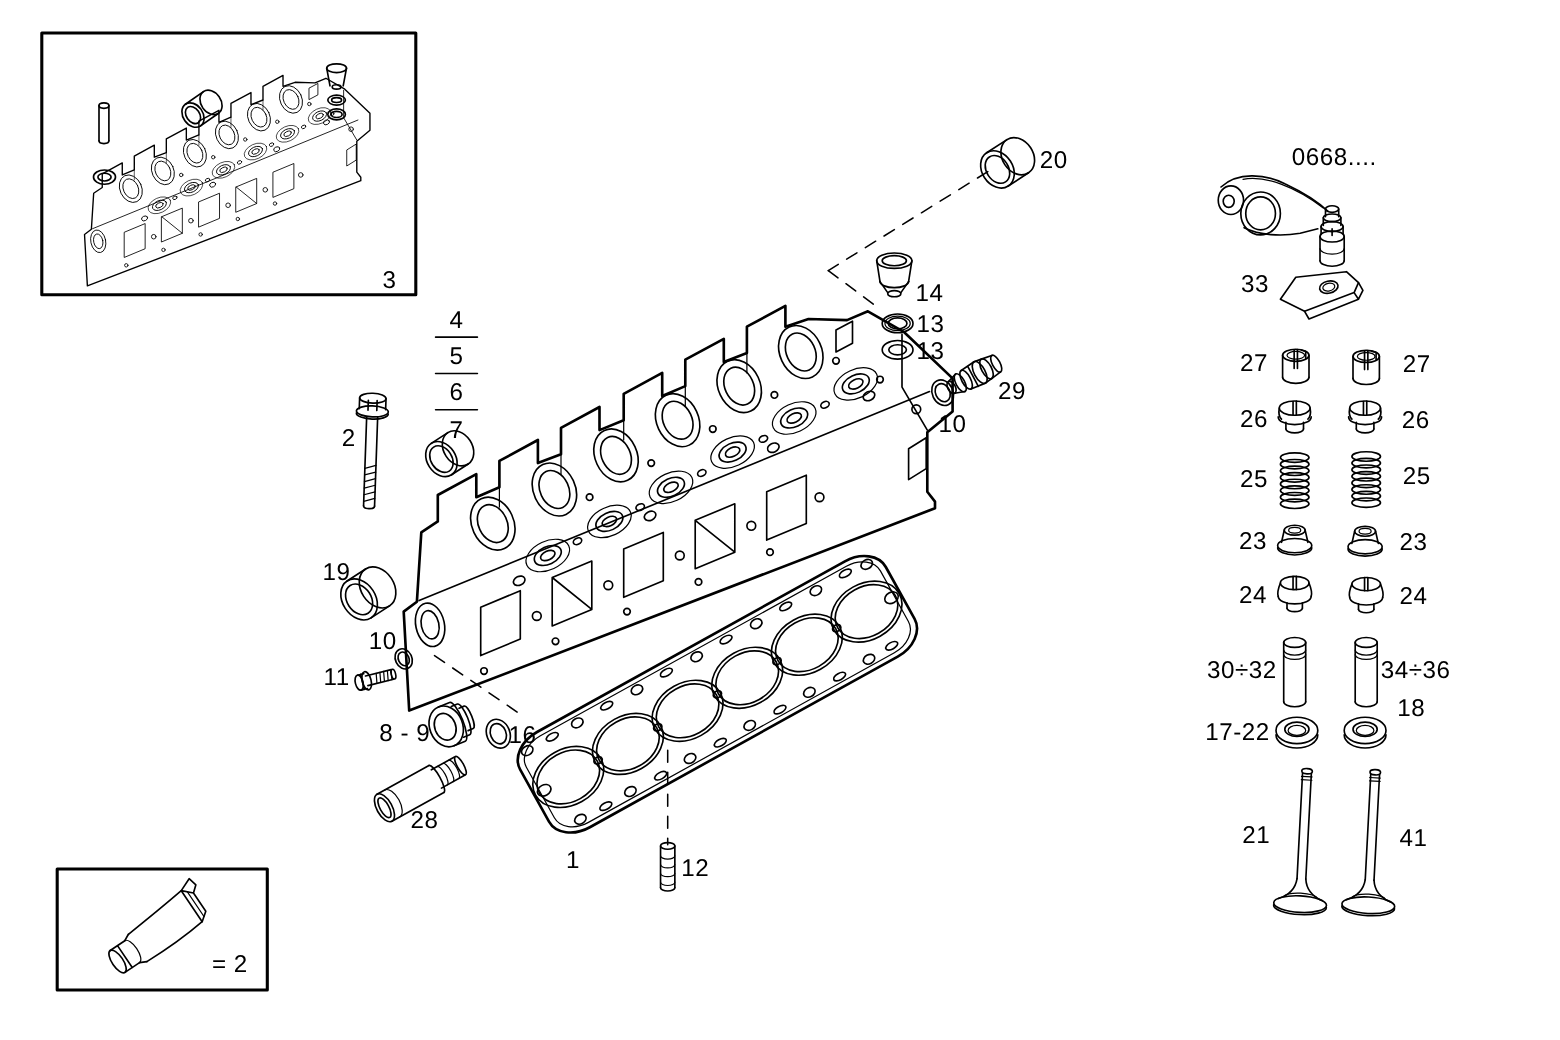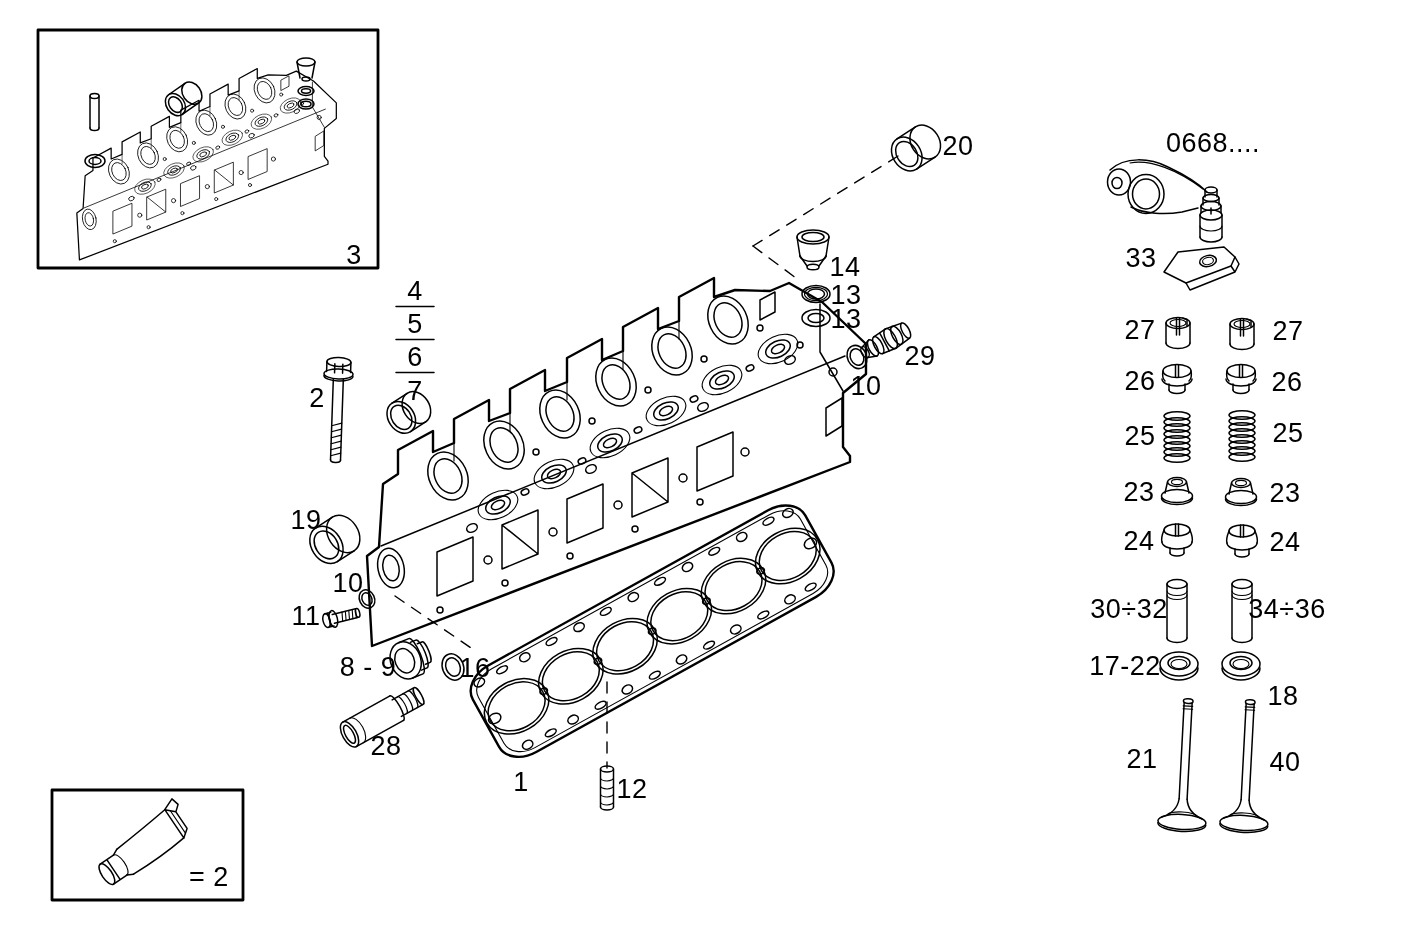--- a/index.html
+++ b/index.html
@@ -5,21 +5,21 @@
   html,body{margin:0;padding:0;background:#fff;}
   .page{position:relative;width:1418px;height:945px;background:#ffffff;overflow:hidden;
         font-family:"Liberation Sans", sans-serif;}
   svg{position:absolute;left:0;top:0;}
   svg *{fill:none;stroke:#000;stroke-width:1.5;stroke-linecap:round;stroke-linejoin:round;}
   .heavy{stroke-width:2.4;}
   .box{stroke-width:2.8;}
   .thin{stroke-width:1.1;}
   .dash{stroke-dasharray:11 9;stroke-width:1.4;}
   .nss *{vector-effect:non-scaling-stroke;}
-  .lbl{position:absolute;transform:translate(-50%,-50%);font-size:27px;color:#000;
+  .lbl{position:absolute;transform:translate(-50%,-50%);font-size:22px;color:#000;
        white-space:nowrap;letter-spacing:.5px;line-height:1;}
 </style>
 </head>
 <body>
 
 <div class="page">
 
 <svg width="1418" height="945" viewBox="0 0 1418 945">
 
   <g>
@@ -479,18 +479,18 @@
 <div class="lbl" style="left:1287px;top:382px">26</div>
 <div class="lbl" style="left:1140px;top:436px">25</div>
 <div class="lbl" style="left:1288px;top:433px">25</div>
 <div class="lbl" style="left:1139px;top:492px">23</div>
 <div class="lbl" style="left:1285px;top:493px">23</div>
 <div class="lbl" style="left:1139px;top:541px">24</div>
 <div class="lbl" style="left:1285px;top:542px">24</div>
 <div class="lbl" style="left:1129px;top:609px">30÷32</div>
 <div class="lbl" style="left:1287px;top:609px">34÷36</div>
 <div class="lbl" style="left:1125px;top:666px">17-22</div>
-<div class="lbl" style="left:1283px;top:696px">18</div>
+<div class="lbl" style="left:1283px;top:644px">18</div>
 <div class="lbl" style="left:1142px;top:759px">21</div>
-<div class="lbl" style="left:1285px;top:762px">40</div>
+<div class="lbl" style="left:1285px;top:762px">41</div>
 <div class="lbl" style="left:209px;top:877px">= 2</div>
 
 </div>
 
 </body></html>

